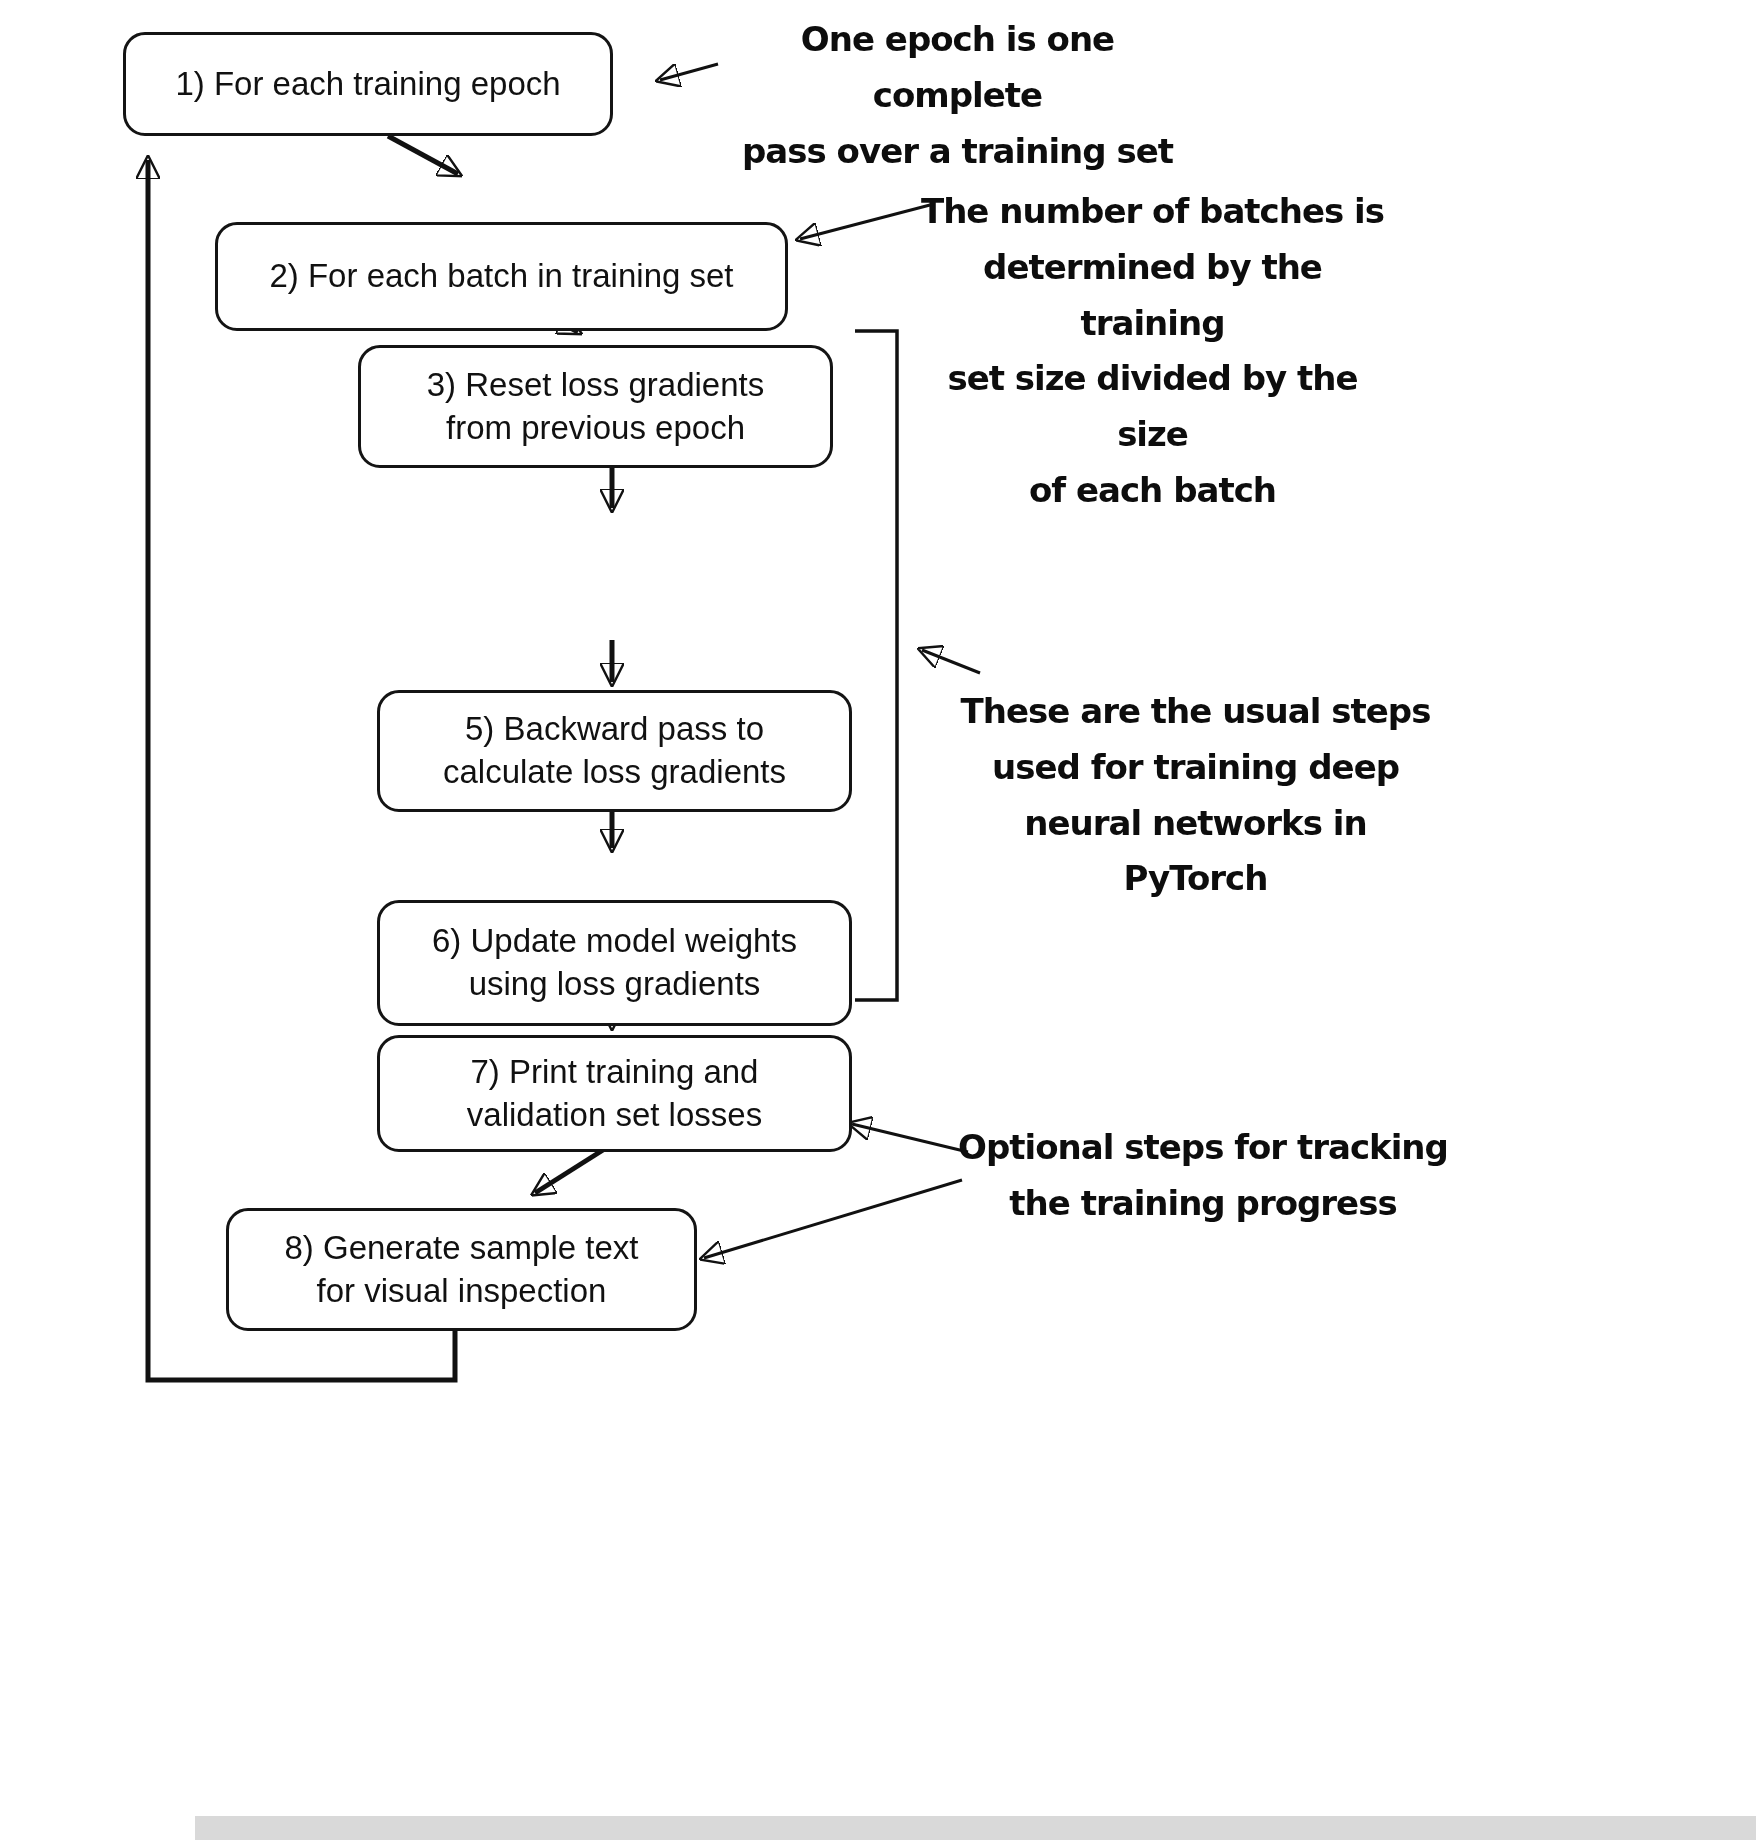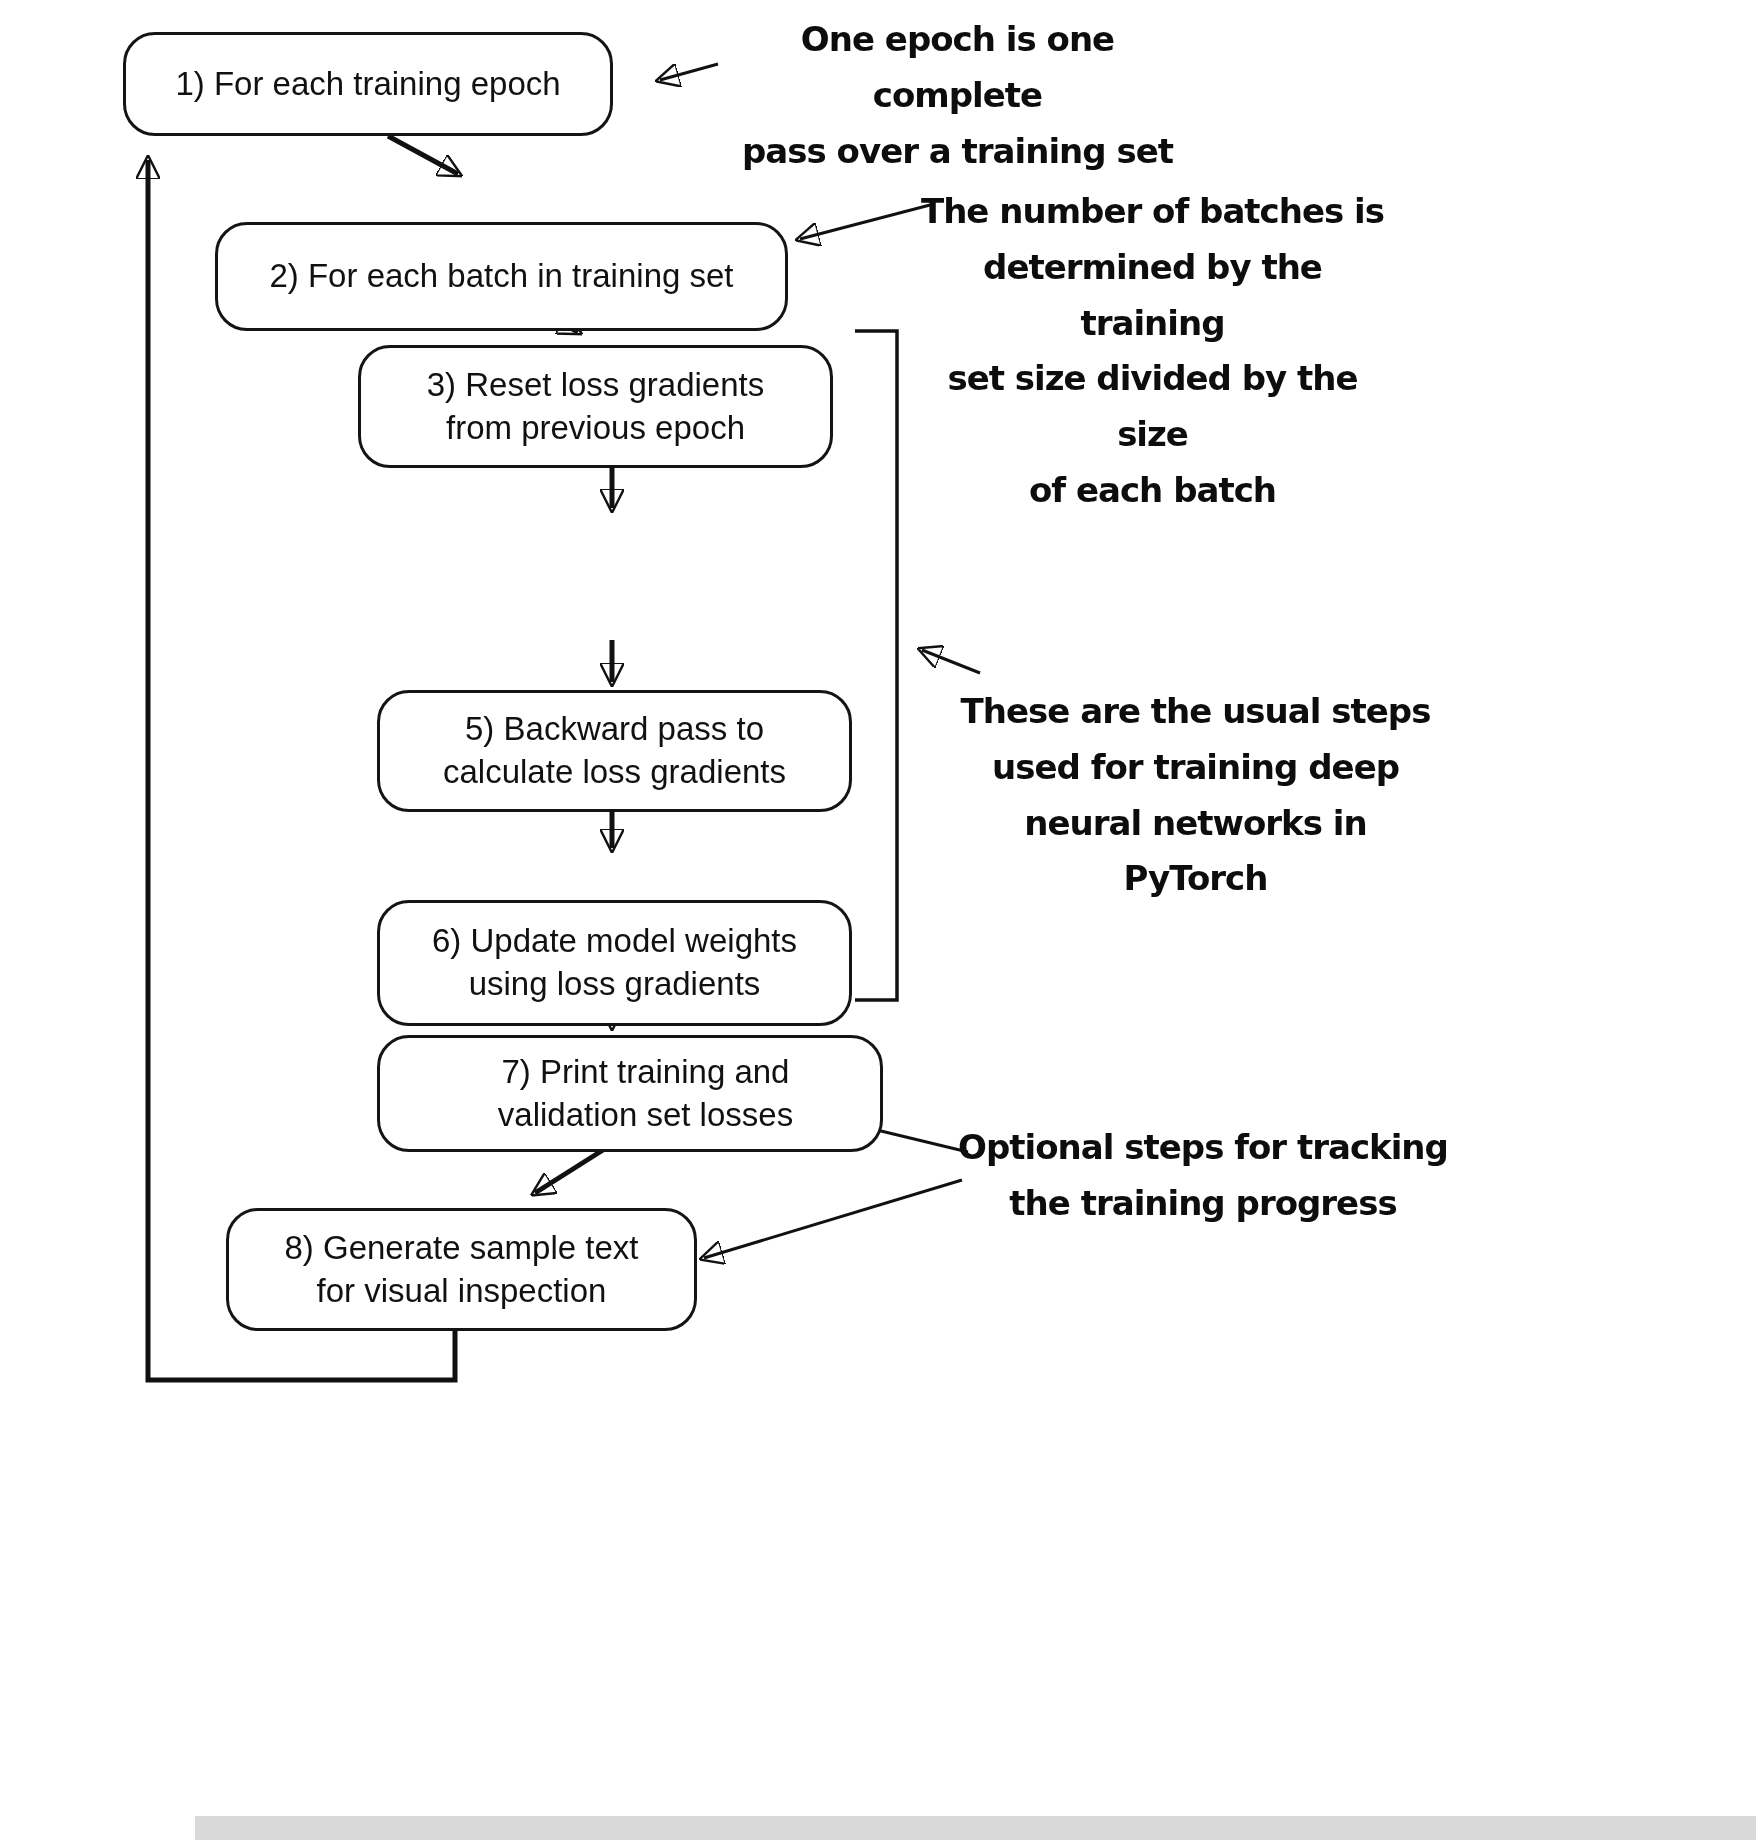--- a/index.html
+++ b/index.html
@@ -20,37 +20,37 @@
   }
   .connectors path { stroke: #111111; fill: none; }
   .flowline { stroke-width: 5px; }
   .noteline { stroke-width: 3px; }
   .bracket  { stroke-width: 3.5px; }
 
   .box {
     position: absolute;
     background: #ffffff;
     border: 3.5px solid #141414;
-    border-radius: 32px;
+    border-radius: 22px;
     display: flex;
     align-items: center;
     justify-content: center;
     text-align: center;
     font-size: 33px;
     line-height: 1.3;
     white-space: pre-line;
     color: #111111;
   }
   .box1 { left: 123px; top:   32px; width: 484px; height:  98px; }
   .box2 { left: 215px; top:  186px; width: 567px; height: 103px; margin-top: 36px; }
   .box3 { left: 358px; top:  345px; width: 469px; height: 117px; }
   .box4 { left: 377px; top:  520px; width: 469px; height: 116px; }
   .box5 { left: 377px; top:  690px; width: 469px; height: 116px; }
   .box6 { left: 377px; top:  900px; width: 469px; height: 120px; }
-  .box7 { left: 377px; top: 1035px; width: 469px; height: 111px; padding-left: 31px; }
+  .box7 { left: 377px; top: 1035px; width: 469px; height: 111px; }
   .box8 { left: 226px; top: 1164px; width: 465px; height: 117px; margin-top: 44px; }
 
   .note {
     position: absolute;
     font-family: "DejaVu Sans", sans-serif;
     font-weight: 700;
     font-size: 34px;
     line-height: 1.64;
     letter-spacing: -1px;
     text-align: center;

